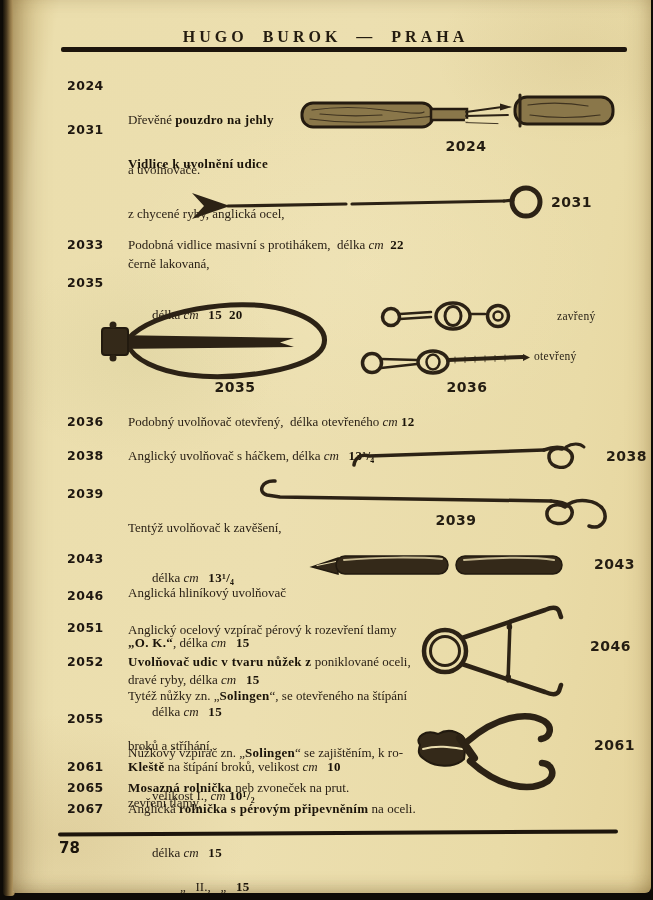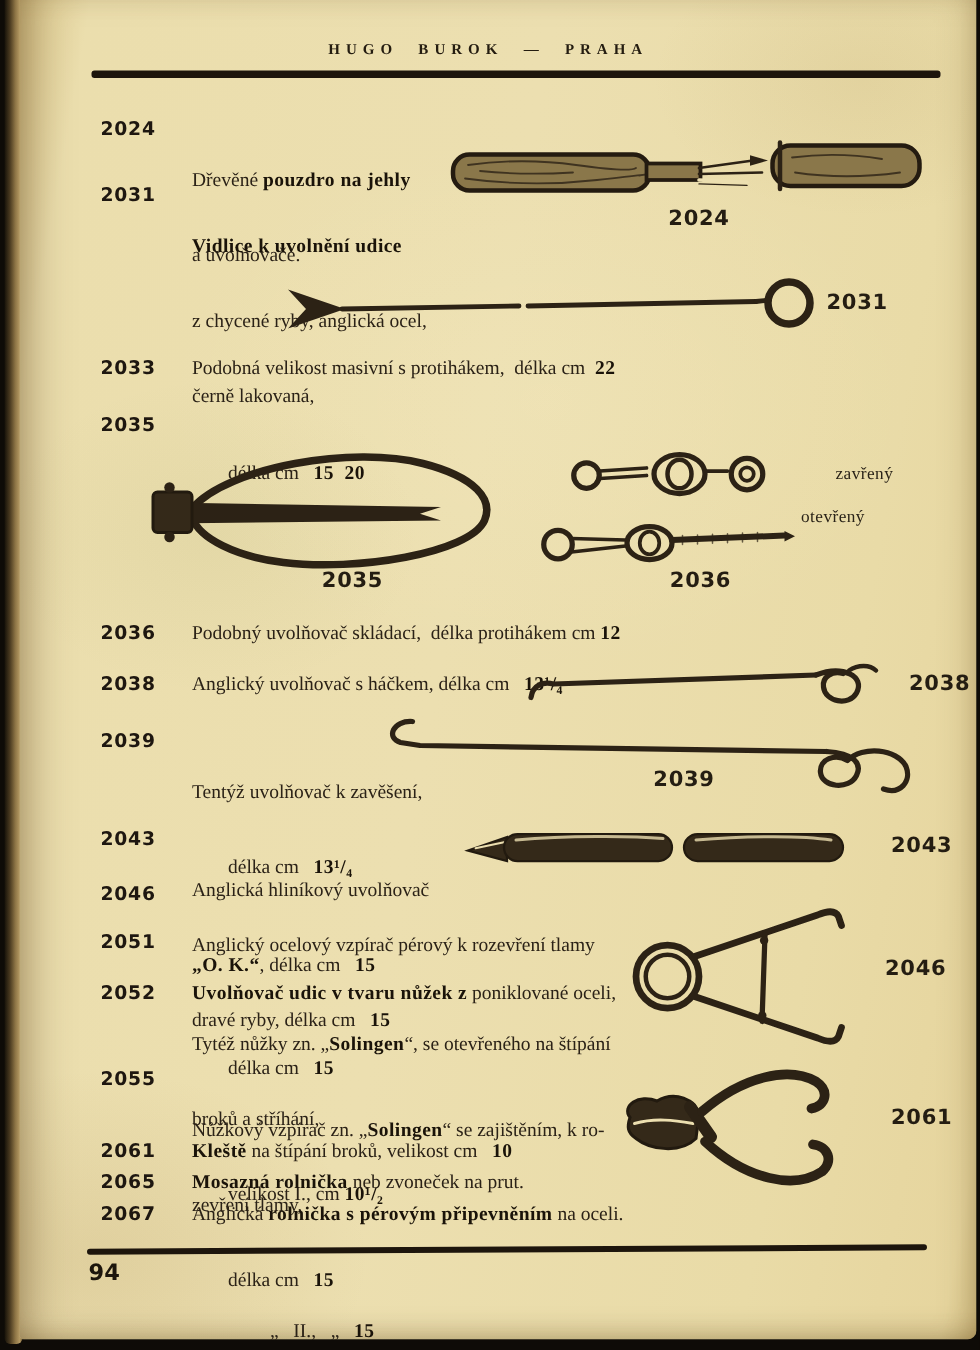--- a/index.html
+++ b/index.html
@@ -17,34 +17,34 @@
             radial-gradient(260px 180px at 8% 94%, rgba(150,115,55,.14), transparent 70%),
             radial-gradient(200px 150px at 20% 40%, rgba(120,130,60,.07), transparent 70%),
             radial-gradient(340px 240px at 55% 30%, rgba(255,248,215,.14), transparent 75%),
             linear-gradient(100deg,#dcc98f 0%, #ebdead 6%, #ecdfb0 45%, #e9dba7 80%, #e6d59e 97%, #d9c68c 100%);
           box-shadow: inset 22px 0 30px -18px rgba(90,60,20,.5),
                       inset -14px 0 24px -14px rgba(120,90,40,.45),
                       inset 0 -12px 20px -12px rgba(110,85,40,.4);
           border-radius:0 0 6px 3px; }
 
   .hdr-title { position:absolute; left:0; right:30px; top:28px; text-align:center;
-               font-size:10px; font-weight:bold; letter-spacing:4px; word-spacing:7px;
+               font-size:16px; font-weight:bold; letter-spacing:4px; word-spacing:7px;
                color:#241c10;padding-left:17px; }
   .rule { position:absolute; background:#1d150c; border-radius:2px; }
   .hdr-rule { left:48px; top:47px; width:566px; height:4.5px; }
   .ftr-rule { left:45px; top:831px; width:560px; height:4px; transform:rotate(-.3deg); }
 
   .item { position:absolute; left:0; width:653px; }
   .num  { position:absolute; left:54px; top:0; width:52px;
           font-family:"DejaVu Sans","Liberation Sans",sans-serif;
           font-weight:bold; font-size:12.5px; color:#1e1710; letter-spacing:.5px; }
   .txt  { margin-left:115px; width:420px; font-size:13px; line-height:16.8px;
           color:#2b2217; white-space:pre-wrap; }
   .line .b { font-weight:bold; color:#1a1309; letter-spacing:.3px; }
-  .line .i { }
+  .line .i { font-style:italic; }
   .ind  { padding-left:24px; }
   .ind2 { padding-left:52px;margin-top:40px; }
 
   .fig { position:absolute; }
   .figlabel { position:absolute; font-family:"DejaVu Sans","Liberation Sans",sans-serif;
               font-weight:bold; font-size:14px; color:#241d12; letter-spacing:.5px; }
   .figcap { text-align:center; width:90px; }
   .figsmall { position:absolute; font-size:11.5px; color:#2a2318; letter-spacing:.3px; }
 
   .pageno { position:absolute; left:46px; top:839px;
@@ -101,21 +101,21 @@
   <svg class="fig" style="left:173px;top:184px" width="392" height="40" viewBox="0 0 392 40">
     <path class="ink" d="M42,22 L160,20 M166,20 L318,17" stroke-width="3.2"></path>
     <path d="M44,22 L6,9 L18,22 Z M44,22 L6,35 L18,22 Z" fill="#2c2215"></path>
     <circle class="ink" cx="340" cy="18" r="14" stroke-width="5"></circle>
     <path class="ink" d="M318,17 L327,16" stroke-width="3.2"></path>
   </svg>
   <div class="figlabel" style="left:538px;top:194px">2031</div>
 
   <div class="item" style="top:237px">
     <div class="num">2033</div>
-    <div class="txt"><div class="line"><span>Podobná velikost masivní s protihákem,  délka </span><span class="i">cm</span><span>  </span><span class="b">22</span></div></div>
+    <div class="txt"><div class="line"><span>Podobná vidlice masivní s protihákem,  délka </span><span class="i">cm</span><span>  </span><span class="b">22</span></div></div>
   </div>
 
   <div class="item" style="top:275px">
     <div class="num">2035</div>
   </div>
 
   <svg class="fig" style="left:83px;top:295px" width="242" height="92" viewBox="0 0 242 92">
     <path class="ink" d="M32,44 C56,16 140,2 186,14 C221,23 233,38 227,52 C217,74 141,86 93,80 C61,76 37,64 32,50 Z" stroke-width="5"></path>
     <path d="M16,40 L198,43 L184,47.5 L198,52 L16,54 Z" fill="#2c2215"></path>
     <rect class="fill" x="6" y="33" width="26" height="27" rx="3" stroke-width="2"></rect>
@@ -137,26 +137,26 @@
 
   <svg class="fig" style="left:346px;top:345px" width="172" height="38" viewBox="0 0 172 38">
     <circle class="ink" cx="13" cy="18" r="9.5" stroke-width="3.5"></circle>
     <path class="ink" d="M22,14 L58,15 M22,23 L58,19" stroke-width="2.5"></path>
     <ellipse class="ink" cx="74" cy="17" rx="15" ry="11" stroke-width="3.5"></ellipse>
     <ellipse class="ink" cx="74" cy="17" rx="6.5" ry="7.5" stroke-width="2.5"></ellipse>
     <path class="ink" d="M89,15 L164,12" stroke-width="4"></path>
     <path class="ink" d="M96,12 l0,6 M106,11.6 l0,6 M116,11.2 l0,6 M126,10.8 l0,6 M136,10.4 l0,6 M146,10 l0,6" stroke-width="1" opacity=".7"></path>
     <path d="M164,9 l7,3.5 l-7,3.5 Z" fill="#2c2215"></path>
   </svg>
-  <div class="figsmall" style="left:521px;top:339px">otevřený</div>
+  <div class="figsmall" style="left:521px;top:350px">otevřený</div>
   <div class="figlabel figcap" style="left:409px;top:379px">2036</div>
 
   <div class="item" style="top:414px">
     <div class="num">2036</div>
-    <div class="txt"><div class="line"><span>Podobný uvolňovač skládací,  délka protihákem </span><span class="i">cm</span><span> </span><span class="b">12</span></div></div>
+    <div class="txt"><div class="line"><span>Podobný uvolňovač otevřený,  délka otevřeného </span><span class="i">cm</span><span> </span><span class="b">12</span></div></div>
   </div>
 
   <div class="item" style="top:448px">
     <div class="num">2038</div>
     <div class="txt"><div class="line"><span>Anglický uvolňovač s háčkem, délka </span><span class="i">cm</span><span>   </span><span class="b">13¹/₄</span></div></div>
   </div>
 
   <svg class="fig" style="left:335px;top:441px" width="248" height="30" viewBox="0 0 248 30">
     <path class="ink" d="M6,24 C7,16 14,13 21,15 L196,9" stroke-width="3.5"></path>
     <path class="ink" d="M196,9 C214,2 229,10 223,21 C218,30 202,27 201,17 C200,10 207,6 214,8" stroke-width="3.5"></path>
@@ -260,15 +260,15 @@
     <div class="num">2065</div>
     <div class="txt"><div class="line"><span class="b">Mosazná rolnička</span><span> neb zvoneček na prut.</span></div></div>
   </div>
 
   <div class="item" style="top:801px">
     <div class="num">2067</div>
     <div class="txt"><div class="line"><span>Anglická </span><span class="b">rolnička s pérovým připevněním</span><span> na oceli.</span></div></div>
   </div>
 
   <div class="rule ftr-rule"></div>
-  <div class="pageno">94</div>
+  <div class="pageno">78</div>
 
 </div>
 
 </body></html>

